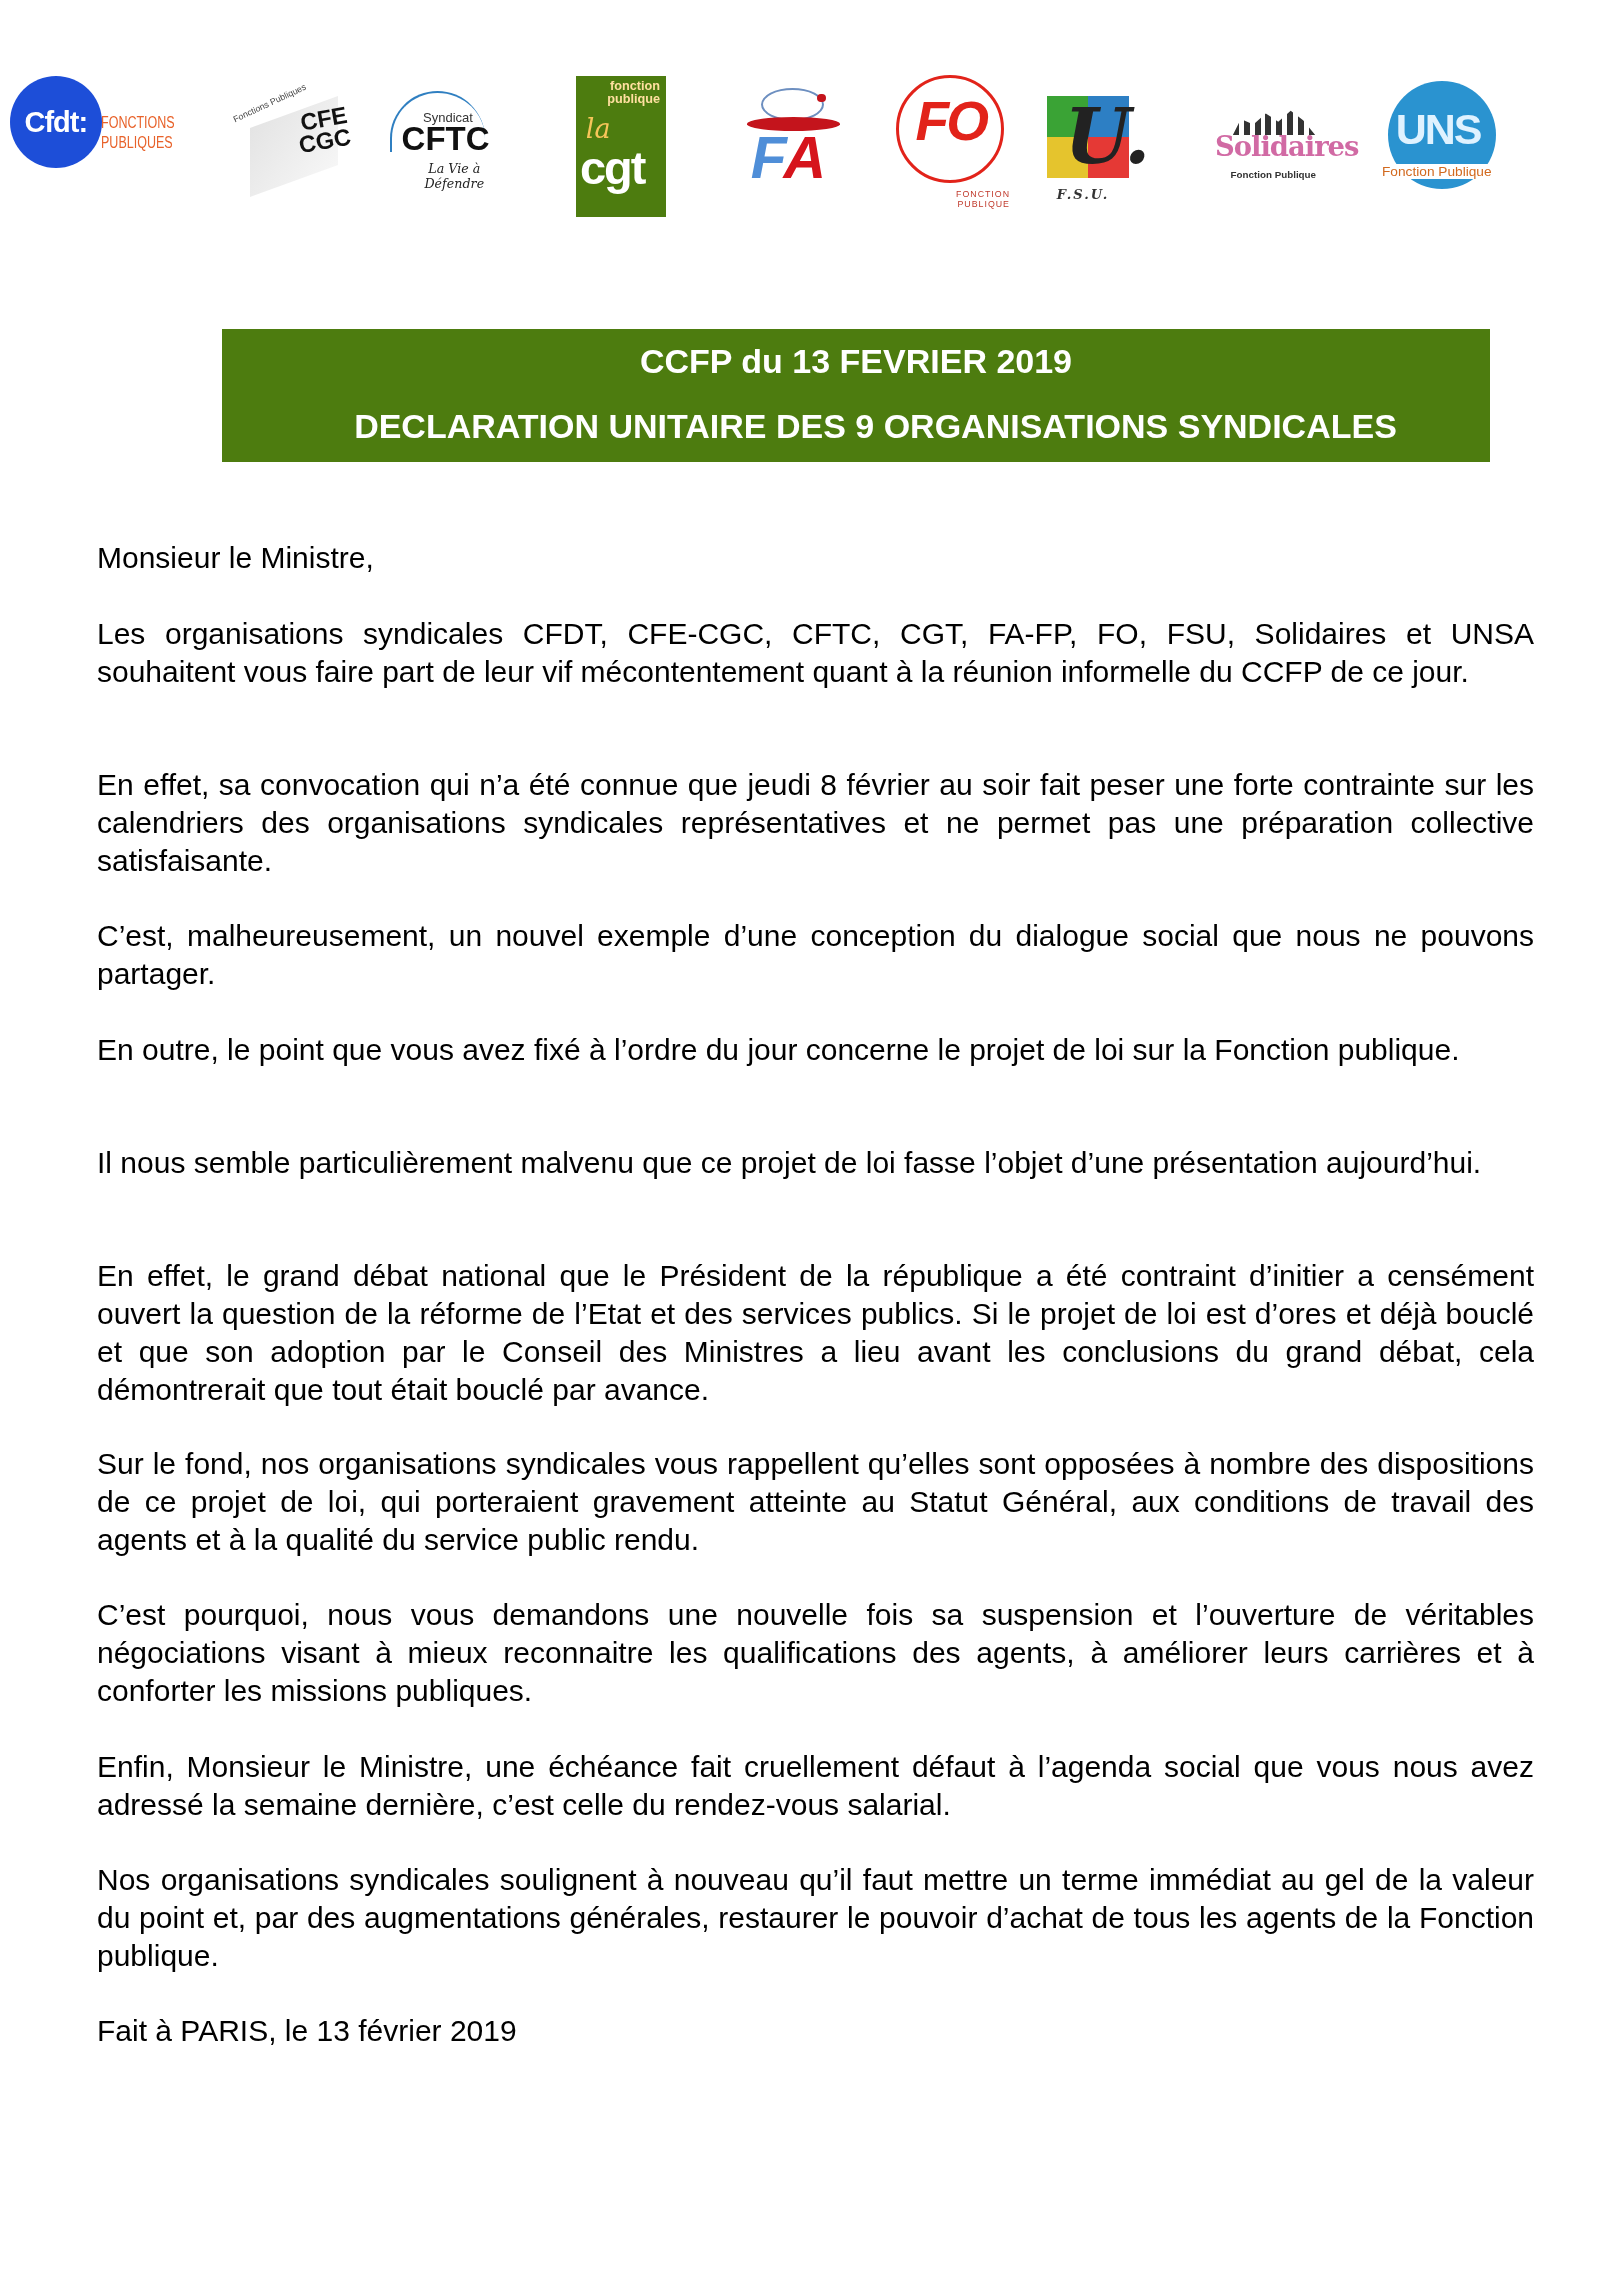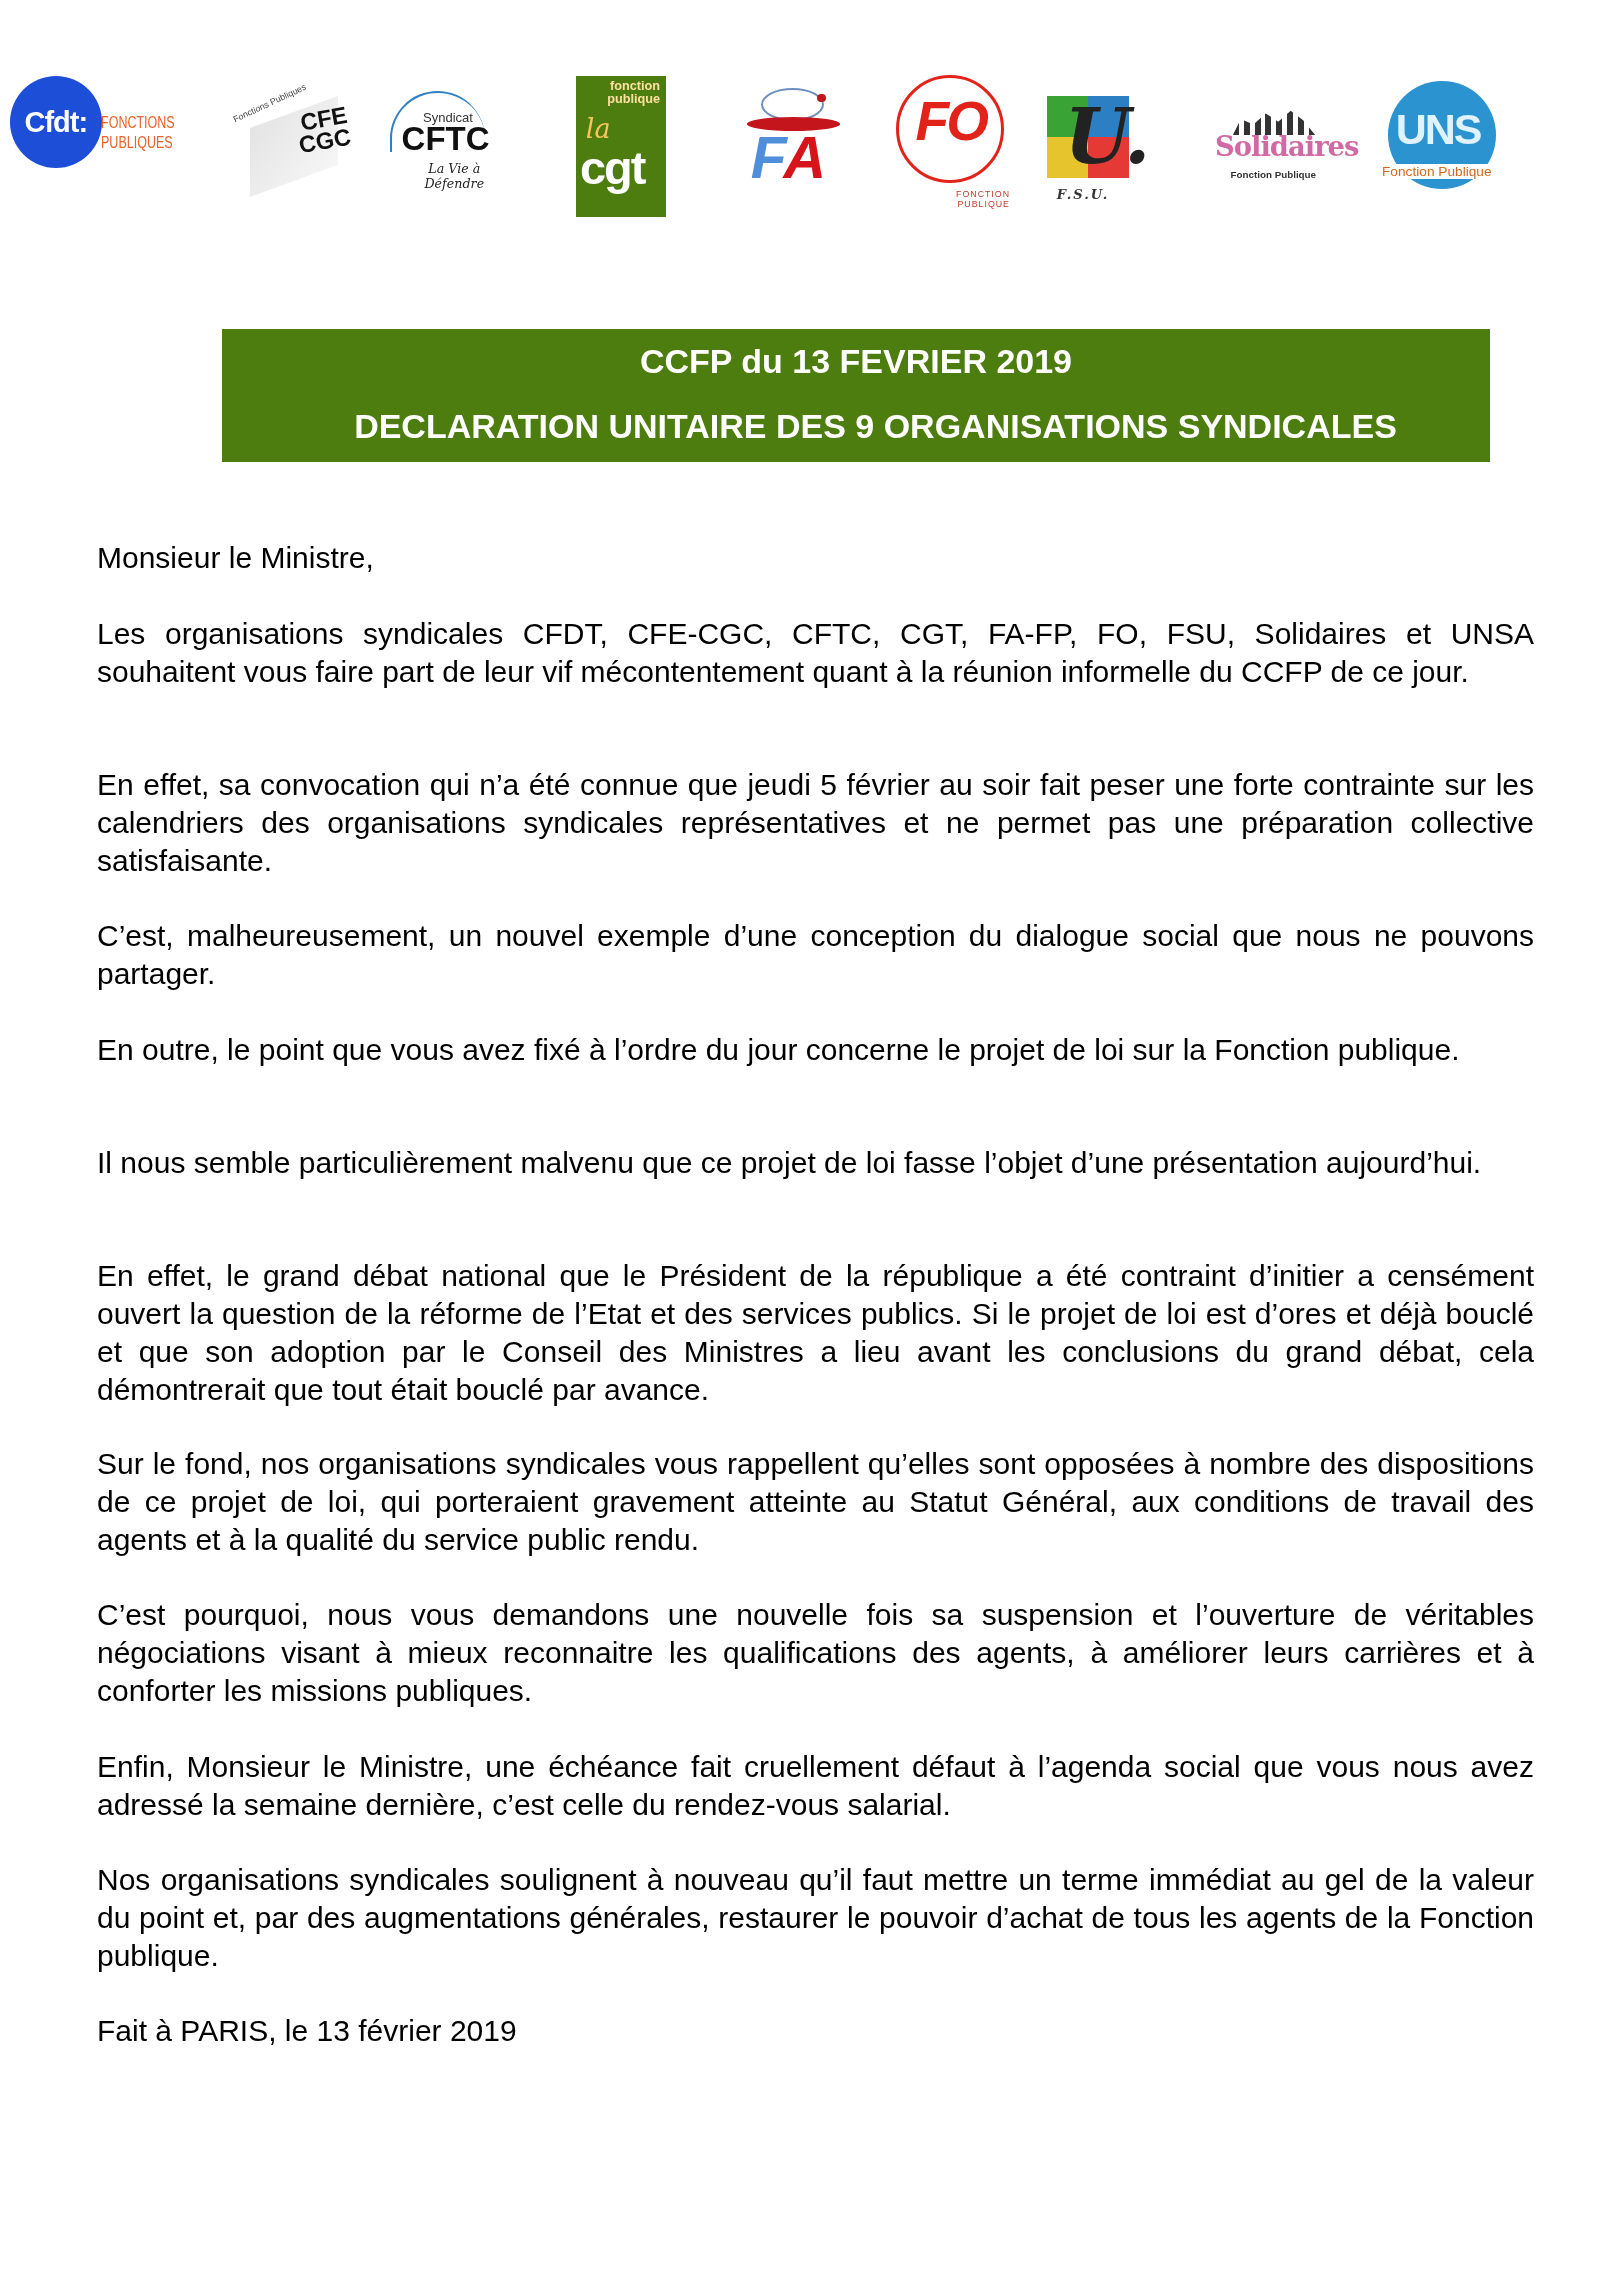--- a/index.html
+++ b/index.html
@@ -133,21 +133,21 @@
   </div>
 </div>
 
 <div class="banner">
   <div class="banner-line1">CCFP du 13 FEVRIER 2019</div>
   <div class="banner-line2">DECLARATION UNITAIRE DES 9 ORGANISATIONS SYNDICALES</div>
 </div>
 
 <div class="body-text" style="top:539px">Monsieur le Ministre,</div>
 <div class="body-text" style="top:615px">Les organisations syndicales CFDT, CFE-CGC, CFTC, CGT, FA-FP, FO, FSU, Solidaires et UNSA souhaitent vous faire part de leur vif mécontentement quant à la réunion informelle du CCFP de ce jour.</div>
-<div class="body-text" style="top:766px">En effet, sa convocation qui n’a été connue que jeudi 5 février au soir fait peser une forte contrainte sur les calendriers des organisations syndicales représentatives et ne permet pas une préparation collective satisfaisante.</div>
+<div class="body-text" style="top:766px">En effet, sa convocation qui n’a été connue que jeudi 8 février au soir fait peser une forte contrainte sur les calendriers des organisations syndicales représentatives et ne permet pas une préparation collective satisfaisante.</div>
 <div class="body-text" style="top:917px">C’est, malheureusement, un nouvel exemple d’une conception du dialogue social que nous ne pouvons partager.</div>
 <div class="body-text" style="top:1031px">En outre, le point que vous avez fixé à l’ordre du jour concerne le projet de loi sur la Fonction publique.</div>
 <div class="body-text" style="top:1144px">Il nous semble particulièrement malvenu que ce projet de loi fasse l’objet d’une présentation aujourd’hui.</div>
 <div class="body-text" style="top:1257px">En effet, le grand débat national que le Président de la république a été contraint d’initier a censément ouvert la question de la réforme de l’Etat et des services publics. Si le projet de loi est d’ores et déjà bouclé et que son adoption par le Conseil des Ministres a lieu avant les conclusions du grand débat, cela démontrerait que tout était bouclé par avance.</div>
 <div class="body-text" style="top:1445px">Sur le fond, nos organisations syndicales vous rappellent qu’elles sont opposées à nombre des dispositions de ce projet de loi, qui porteraient gravement atteinte au Statut Général, aux conditions de travail des agents et à la qualité du service public rendu.</div>
 <div class="body-text" style="top:1596px">C’est pourquoi, nous vous demandons une nouvelle fois sa suspension et l’ouverture de véritables négociations visant à mieux reconnaitre les qualifications des agents, à améliorer leurs carrières et à conforter les missions publiques.</div>
 <div class="body-text" style="top:1748px">Enfin, Monsieur le Ministre, une échéance fait cruellement défaut à l’agenda social que vous nous avez adressé la semaine dernière, c’est celle du rendez-vous salarial.</div>
 <div class="body-text" style="top:1861px">Nos organisations syndicales soulignent à nouveau qu’il faut mettre un terme immédiat au gel de la valeur du point et, par des augmentations générales, restaurer le pouvoir d’achat de tous les agents de la Fonction publique.</div>
 <div class="body-text last" style="top:2012px">Fait à PARIS, le 13 février 2019</div>
 

